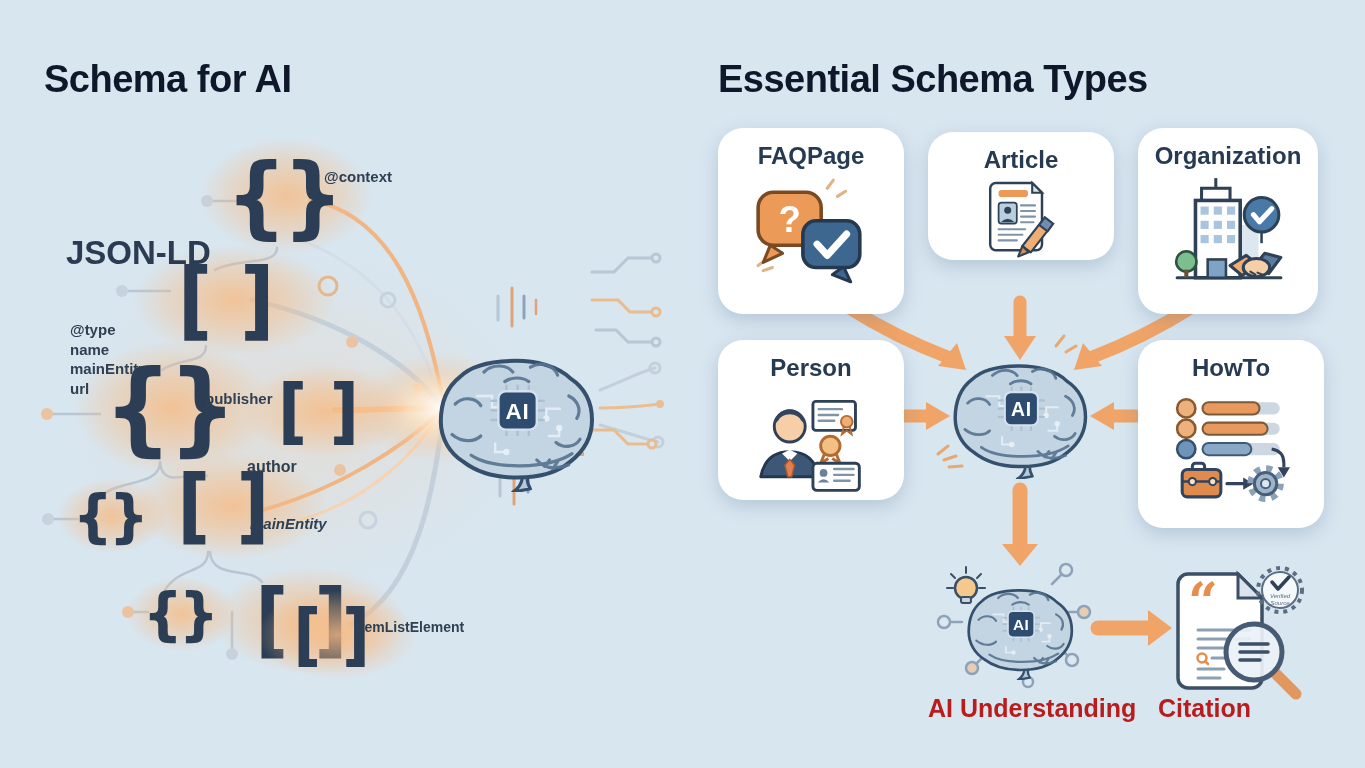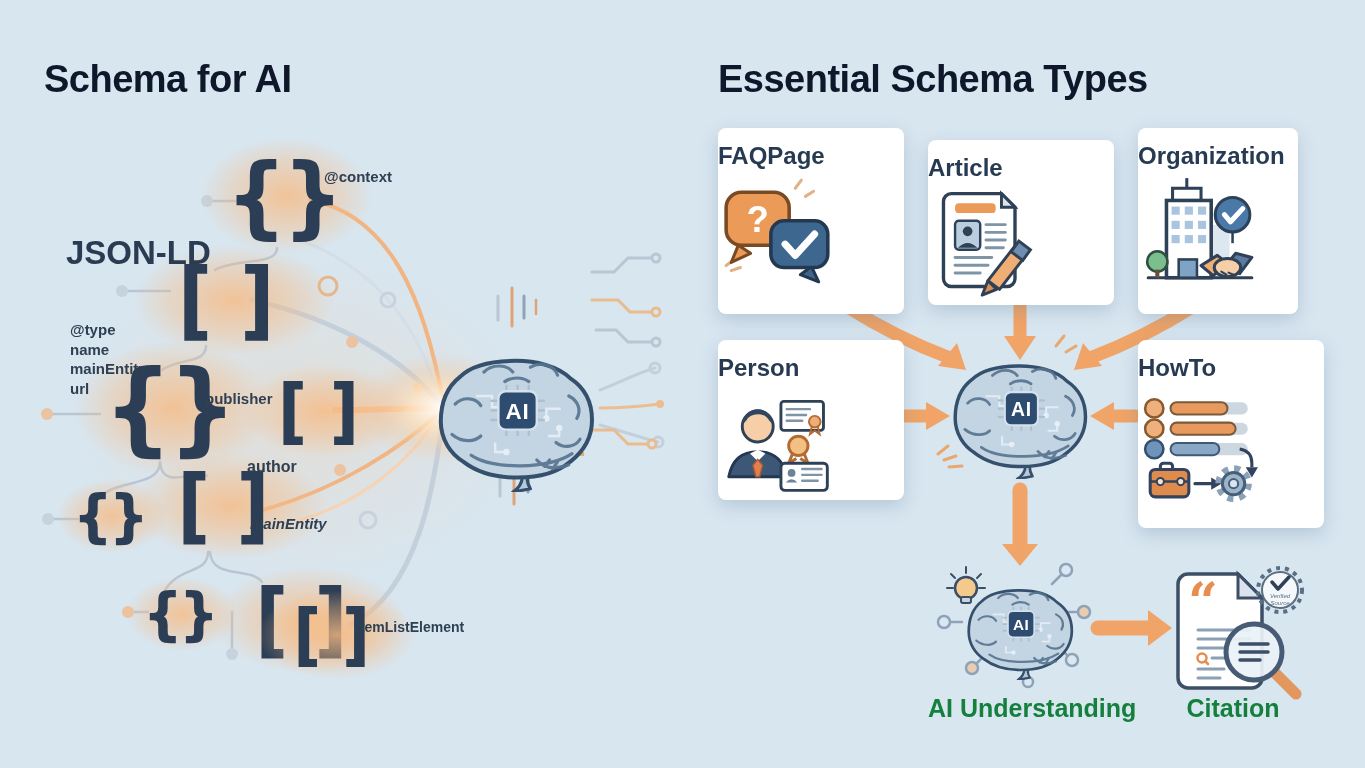--- a/index.html
+++ b/index.html
@@ -34,32 +34,32 @@
   }
   .glyph.curly{letter-spacing:0.04em;}
   .glyph.bracket{letter-spacing:0.18em;}
   .glyph::before{
     content:"";position:absolute;z-index:-1;
     inset:-16% -26%;border-radius:50%;
     background:radial-gradient(ellipse at center, rgba(247,186,130,0.8) 0%, rgba(247,186,130,0.35) 45%, rgba(247,186,130,0) 72%);
   }
   .card{
     position:absolute;z-index:2;
-    background:#ffffff;border-radius:8px;
+    background:#ffffff;border-radius:25px;
     box-shadow:0 6px 18px rgba(90,120,150,0.28);
-    display:flex;flex-direction:column;
+    display:flex;flex-direction:column;align-items:center;
   }
   .card h3{
     margin:14px 0 0 0;font-size:24px;font-weight:800;color:#263a52;
   }
   .card svg{margin-top:2px;}
   .bottomlabel{
     position:absolute;z-index:3;
-    font-size:25px;font-weight:800;color:#15803d;
-    text-align:center;white-space:nowrap;
+    font-size:25px;font-weight:800;color:#b91c1c;
+    text-align:left;white-space:nowrap;
   }
   #overlay{position:absolute;left:0;top:0;z-index:0;}
   #citationicon{position:absolute;left:1158px;top:556px;z-index:2;}
 </style>
 </head>
 <body>
 
 <div id="canvas">
 
   <svg id="overlay" width="1365" height="768" viewBox="0 0 1365 768">
@@ -305,21 +305,21 @@
       </g>
       <path d="M20,72 l-7,17 l19,-9 z" fill="#eb9a58" stroke="#7a4a22" stroke-width="3" stroke-linejoin="round"></path>
       <rect x="8" y="20" width="62" height="52" rx="15" fill="#eb9a58" stroke="#7a4a22" stroke-width="3.5"></rect>
       <text x="39" y="59" text-anchor="middle" font-size="36" font-weight="bold" fill="#ffffff" font-family="Liberation Sans, sans-serif">?</text>
       <path d="M92,93 l7,15 l-18,-7 z" fill="#3d678f" stroke="#243850" stroke-width="3" stroke-linejoin="round"></path>
       <rect x="52" y="48" width="56" height="46" rx="13" fill="#3d678f" stroke="#243850" stroke-width="3.5"></rect>
       <path d="M66,71 l10,11 l19,-21" fill="none" stroke="#ffffff" stroke-width="7" stroke-linecap="round" stroke-linejoin="round"></path>
     </svg>
   </div>
 
-  <div class="card" style="left:928px;top:140px;width:186px;height:165px;">
+  <div class="card" style="left:928px;top:132px;width:186px;height:128px;">
     <h3>Article</h3>
     <svg width="116" height="116" viewBox="0 0 120 120">
       <path d="M24,10 h52 l14,14 v74 a8,8 0 0 1 -8,8 h-58 a8,8 0 0 1 -8,-8 v-80 a8,8 0 0 1 8,-8 z" fill="#ffffff" stroke="#2f4156" stroke-width="3.5"></path>
       <path d="M76,10 l14,14 h-14 z" fill="#dbe4ee" stroke="#2f4156" stroke-width="3"></path>
       <rect x="28" y="20" width="42" height="10" rx="4" fill="#eb9a58"></rect>
       <rect x="28" y="38" width="26" height="30" rx="4" fill="#b9cede" stroke="#2f4156" stroke-width="2.5"></rect>
       <circle cx="41" cy="49" r="5" fill="#2f4156"></circle>
       <path d="M31,66 q10,-10 20,0 z" fill="#2f4156"></path>
       <g stroke="#8094a8" stroke-width="3" stroke-linecap="round">
         <path d="M60,42 H80"></path>
@@ -329,21 +329,21 @@
         <path d="M28,76 H66"></path>
           <path d="M28,84 H62"></path>
           <path d="M28,92 H54"></path>
       </g>
       <path d="M62,100 l28,-36 l12,9 l-28,36 z" fill="#f0ad74" stroke="#2f4156" stroke-width="3" stroke-linejoin="round"></path>
       <path d="M86,70 l8,-11 l12,9 l-8,11 z" fill="#6f8db0" stroke="#2f4156" stroke-width="3"></path>
       <path d="M62,100 l-6,15 l15,-6 z" fill="#d98e54" stroke="#2f4156" stroke-width="3" stroke-linejoin="round"></path>
     </svg>
   </div>
 
-  <div class="card" style="left:1138px;top:128px;width:160px;height:186px;">
+  <div class="card" style="left:1138px;top:128px;width:180px;height:186px;">
     <h3>Organization</h3>
     <svg width="122" height="122" viewBox="0 0 120 120">
       <rect x="72" y="52" width="18" height="52" fill="#dde7f0"></rect>
       <path d="M10,104 H112" stroke="#2f4156" stroke-width="3" stroke-linecap="round"></path>
       <path d="M48,6 V16" stroke="#2f4156" stroke-width="3"></path>
       <rect x="34" y="16" width="28" height="12" fill="#ffffff" stroke="#2f4156" stroke-width="3"></rect>
       <rect x="28" y="28" width="44" height="76" fill="#ffffff" stroke="#2f4156" stroke-width="3.5"></rect>
       <g fill="#a8c4de">
         <rect x="33" y="34" width="8" height="8"></rect>
           <rect x="46" y="34" width="8" height="8"></rect>

